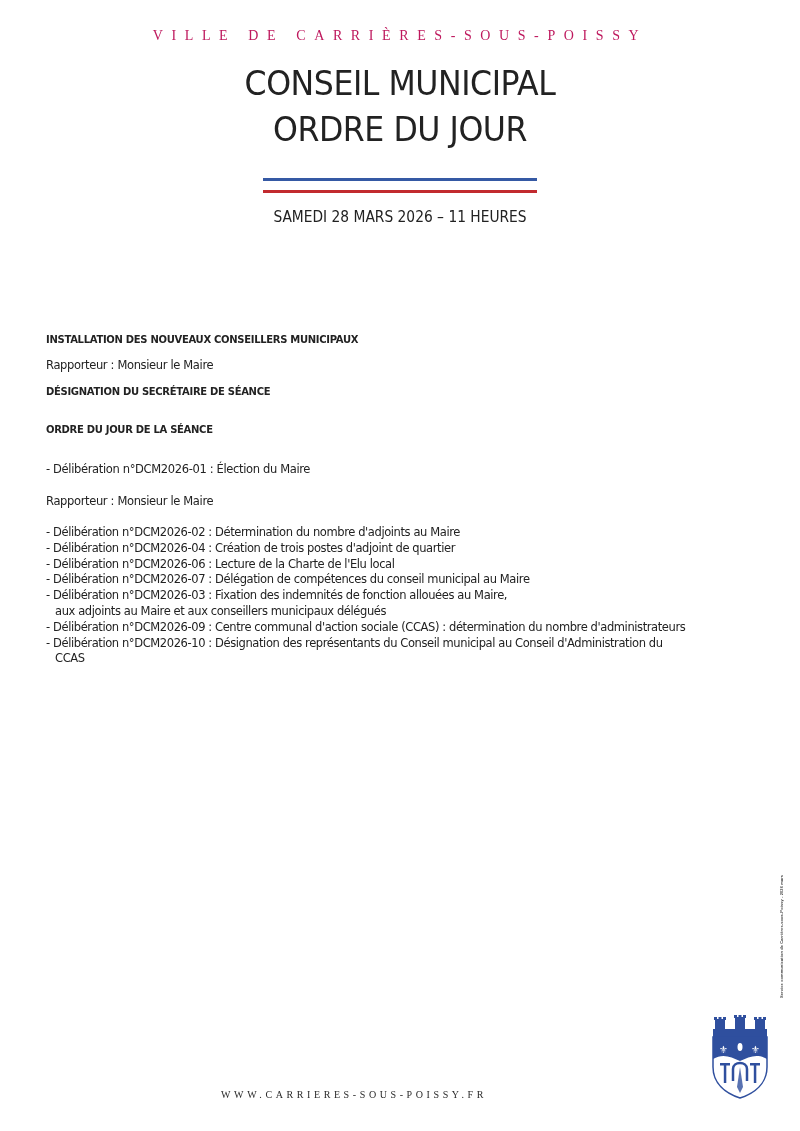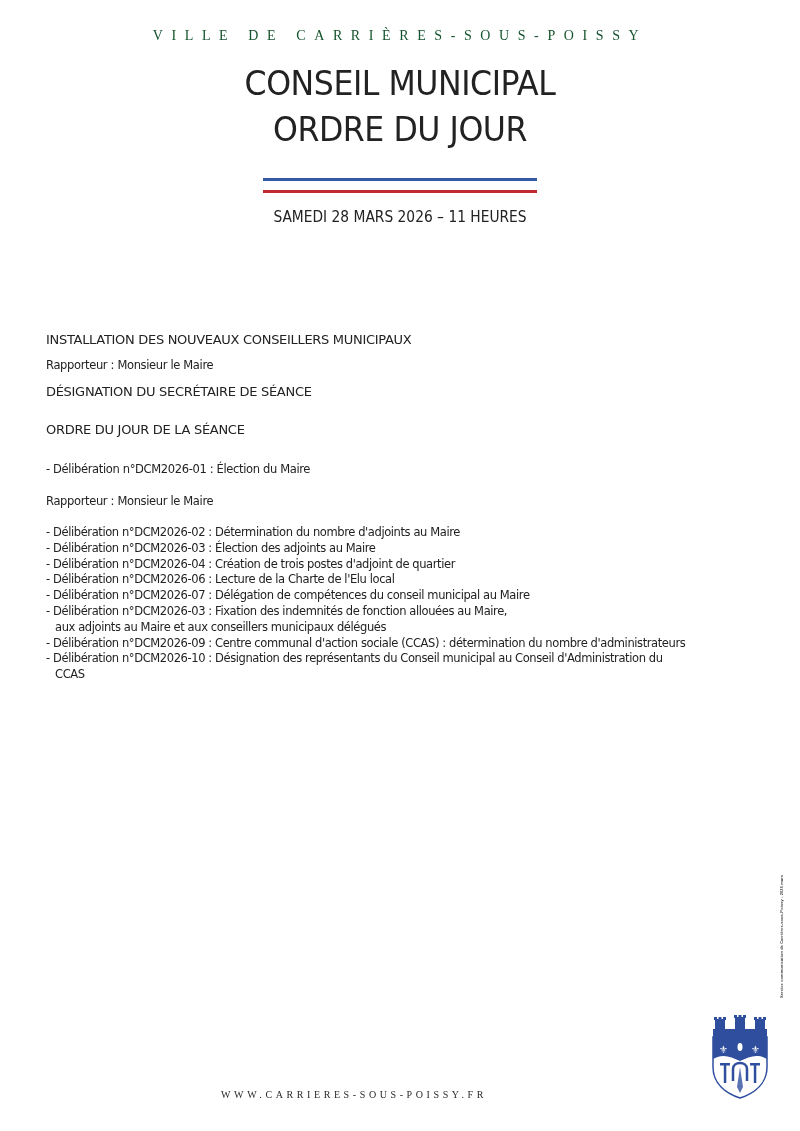--- a/index.html
+++ b/index.html
@@ -10,21 +10,21 @@
       color: #1f1f1f;
       overflow: hidden;
     }
     .header-city {
       position: absolute;
       top: 28px; left: 0; width: 800px;
       text-align: center;
       font-family: "Liberation Serif", serif;
       font-size: 14px;
       letter-spacing: 8.6px;
-      color: #14532d;
+      color: #be185d;
     }
     .title {
       position: absolute;
       top: 60px; left: 0; width: 800px;
       text-align: center;
       font-family: "DejaVu Sans", sans-serif;
       font-weight: normal;
       font-size: 34px;
       line-height: 46px;
       color: #222;
@@ -47,22 +47,22 @@
       transform: scaleX(0.92);
     }
     .content {
       position: absolute;
       top: 331px; left: 46px; width: 640px;
       font-family: "DejaVu Sans", sans-serif;
       font-size: 11.5px;
       color: #222;
     }
     .heading {
-      font-weight: normal;
-      font-size: 13px;
+      font-weight: bold;
+      font-size: 10px;
       letter-spacing: -0.3px;
       line-height: 18px;
     }
     .line { line-height: 16px; letter-spacing: -0.35px; }
     .list { list-style: none; }
     .list li { line-height: 15.8px; letter-spacing: -0.4px; padding-left: 9px; text-indent: -9px; }
     .gap-8 { height: 8px; }
     .gap-10 { height: 10px; }
     .gap-14 { height: 14px; }
     .gap-16 { height: 16px; }
@@ -117,21 +117,20 @@
   <div class="gap-20"></div>
   <div class="heading">ORDRE DU JOUR DE LA SÉANCE</div>
   <div class="gap-8"></div>
   <div class="gap-14"></div>
   <div class="line">- Délibération n°DCM2026-01 : Élection du Maire</div>
   <div class="gap-16"></div>
   <div class="line">Rapporteur : Monsieur le Maire</div>
   <div class="gap-16"></div>
   <ul class="list">
     <li>- Délibération n°DCM2026-02 : Détermination du nombre d'adjoints au Maire</li>
-    <li>- Délibération n°DCM2026-03 : Élection des adjoints au Maire</li>
     <li>- Délibération n°DCM2026-04 : Création de trois postes d'adjoint de quartier</li>
     <li>- Délibération n°DCM2026-06 : Lecture de la Charte de l'Elu local</li>
     <li>- Délibération n°DCM2026-07 : Délégation de compétences du conseil municipal au Maire</li>
     <li style="width:470px">- Délibération n°DCM2026-03 : Fixation des indemnités de fonction allouées au Maire, aux adjoints au Maire et aux conseillers municipaux délégués</li>
     <li>- Délibération n°DCM2026-09 : Centre communal d'action sociale (CCAS) : détermination du nombre d'administrateurs</li>
     <li style="width:625px">- Délibération n°DCM2026-10 : Désignation des représentants du Conseil municipal au Conseil d'Administration du CCAS</li>
   </ul>
 </div>
 
 <div class="side-credit">Service communication de Carrières-sous-Poissy - 2026 mars</div>

